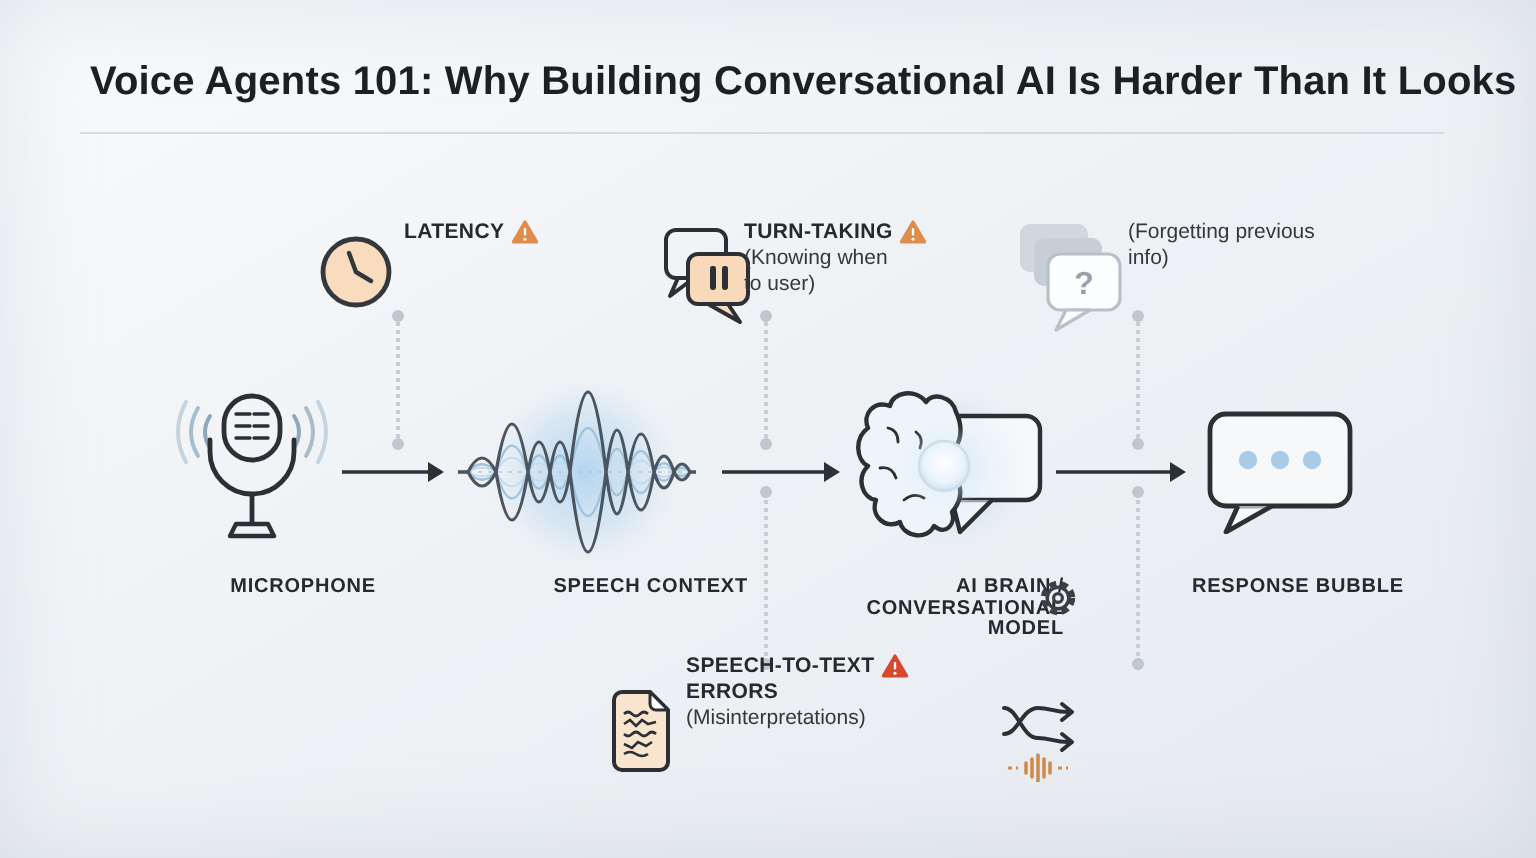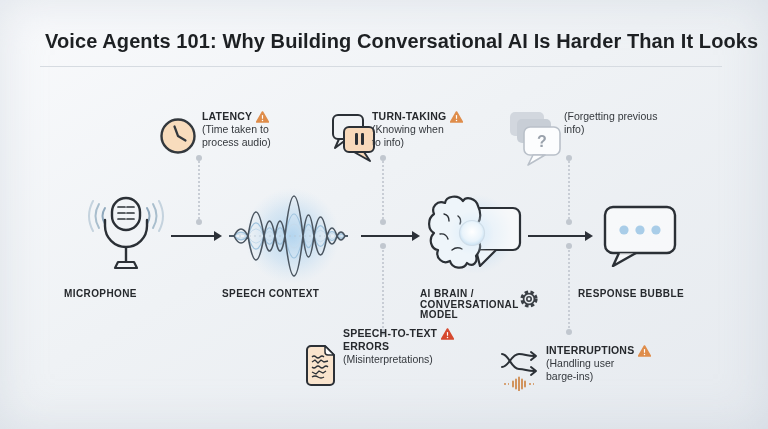--- a/index.html
+++ b/index.html
@@ -6,27 +6,27 @@
   .canvas{
     position:relative;width:768px;height:429px;overflow:hidden;
     font-family:"Liberation Sans",sans-serif;
     background:linear-gradient(150deg,#f9fafc 0%,#eff2f5 45%,#e6eaef 100%);
     box-shadow:inset 0 0 46px rgba(185,195,208,.38);
   }
   .title{position:absolute;left:45px;top:30px;font-size:20px;font-weight:700;color:#1d2023;letter-spacing:.1px;white-space:nowrap;}
   .divider{position:absolute;left:40px;top:66px;width:682px;height:1px;background:#d6dbe1;}
 
   .annot-text{position:absolute;width:128px;}
-  .annot-label{font-size:10.5px;font-weight:700;color:#26292d;letter-spacing:.2px;display:flex;align-items:center;gap:4px;line-height:13px;}
+  .annot-label{font-size:10.5px;font-weight:700;color:#26292d;letter-spacing:.2px;display:flex;align-items:flex-start;gap:4px;line-height:13px;}
   .annot-desc{font-size:10.5px;color:#34383d;line-height:12.5px;}
   .warn{width:13px;height:12px;flex:0 0 auto;}
 
   .icon-abs{position:absolute;}
 
-  .node-label{position:absolute;font-size:10px;font-weight:700;color:#26292d;text-align:left;letter-spacing:.4px;line-height:10.5px;}
+  .node-label{position:absolute;font-size:10px;font-weight:700;color:#26292d;text-align:right;letter-spacing:.4px;line-height:10.5px;}
 
   .connector{position:absolute;width:0;border-left:2px dotted #c8cdd5;}
   .cdot{position:absolute;left:-4px;width:6px;height:6px;border-radius:50%;background:#c1c7cf;}
   .cdot.top{top:-3px;} .cdot.bot{bottom:-3px;}
 
   .flow-arrow{position:absolute;height:14px;}
   svg{display:block;}
 </style>
 </head>
 <body>
@@ -42,24 +42,20 @@
   </svg>
   <div class="annot-text" style="left:202px;top:110px">
     <div class="annot-label">
       <span>LATENCY</span>
       <svg class="warn" viewBox="0 0 24 22">
         <path d="M12 1.8 L22.8 20.2 H1.2 Z" stroke-linejoin="round" stroke-width="3" fill="#df8d4b" stroke="#df8d4b"></path>
         <rect x="10.9" y="7.2" width="2.2" height="7" rx="1" fill="#fff"></rect>
           <circle cx="12" cy="17.6" r="1.4" fill="#fff"></circle>
       </svg>
     </div>
-    <div class="annot-desc">
-      <div>(Time taken to</div>
-      <div>process audio)</div>
-    </div>
   </div>
 
   <svg class="icon-abs" style="left:330px;top:112px" width="52" height="52" viewBox="0 0 52 52">
     <rect x="3" y="3" width="30" height="24" rx="5" fill="none" stroke="#2b3036" stroke-width="2"></rect>
     <path d="M9 27 L5 36 L17 27" fill="none" stroke="#2b3036" stroke-width="2" stroke-linejoin="round"></path>
     <rect x="14" y="15" width="30" height="25" rx="5" fill="#f8d9ba" stroke="#2b3036" stroke-width="2"></rect>
     <path d="M34 40 L40 49 L24 40 Z" fill="#f8d9ba" stroke="#2b3036" stroke-width="2" stroke-linejoin="round"></path>
     <rect x="25" y="21" width="3" height="12" rx="1.2" fill="#2b3036"></rect>
     <rect x="31" y="21" width="3" height="12" rx="1.2" fill="#2b3036"></rect>
   </svg>
@@ -67,21 +63,21 @@
     <div class="annot-label">
       <span>TURN-TAKING</span>
       <svg class="warn" viewBox="0 0 24 22">
         <path d="M12 1.8 L22.8 20.2 H1.2 Z" stroke-linejoin="round" stroke-width="3" fill="#df8d4b" stroke="#df8d4b"></path>
         <rect x="10.9" y="7.2" width="2.2" height="7" rx="1" fill="#fff"></rect>
           <circle cx="12" cy="17.6" r="1.4" fill="#fff"></circle>
       </svg>
     </div>
     <div class="annot-desc">
       <div>(Knowing when</div>
-      <div>to info)</div>
+      <div>to user)</div>
     </div>
   </div>
 
   <svg class="icon-abs" style="left:506px;top:110px" width="58" height="58" viewBox="0 0 58 58">
     <rect x="4" y="2" width="34" height="24" rx="5" fill="#d2d7de"></rect>
     <rect x="11" y="9" width="34" height="24" rx="5" fill="#c8ced6"></rect>
     <rect x="18" y="17" width="36" height="28" rx="6" fill="#fcfdfe" stroke="#b9c0c9" stroke-width="1.6"></rect>
     <path d="M27 45 L22 55 L39 45 Z" fill="#fcfdfe" stroke="#b9c0c9" stroke-width="1.6" stroke-linejoin="round"></path>
     <text x="36" y="37" text-anchor="middle" font-size="16" font-weight="bold" fill="#99a1ab" font-family="Liberation Sans, sans-serif">?</text>
   </svg>
@@ -230,28 +226,14 @@
   </div>
 
   <svg class="icon-abs" style="left:501px;top:345px" width="44" height="46" viewBox="0 0 44 46">
     <path d="M1 22 C8 22 10 9 18 9 C24 9 26 11 33 11" fill="none" stroke="#2b3036" stroke-width="2" stroke-linecap="round"></path>
     <path d="M30 7 L35 11 L30 15" fill="none" stroke="#2b3036" stroke-width="2" stroke-linecap="round" stroke-linejoin="round"></path>
     <path d="M1 9 C8 9 10 24 18 24 C24 24 26 26 33 26" fill="none" stroke="#2b3036" stroke-width="2" stroke-linecap="round"></path>
     <path d="M30 22 L35 26 L30 30" fill="none" stroke="#2b3036" stroke-width="2" stroke-linecap="round" stroke-linejoin="round"></path>
     <path d="M3 39 h5 M28 39 h5" stroke="#cf8a4e" stroke-width="1.6" stroke-dasharray="2 2"></path>
     <path d="M12 36.5 v5 M15 34.5 v9 M18 32.5 v13 M21 34.5 v9 M24 36.5 v5" stroke="#cf8a4e" stroke-width="1.8" stroke-linecap="round"></path>
   </svg>
-  <div class="annot-text" style="left:546px;top:344px">
-    <div class="annot-label">
-      <span>INTERRUPTIONS</span>
-      <svg class="warn" viewBox="0 0 24 22">
-        <path d="M12 1.8 L22.8 20.2 H1.2 Z" stroke-linejoin="round" stroke-width="3" fill="#df8d4b" stroke="#df8d4b"></path>
-        <rect x="10.9" y="7.2" width="2.2" height="7" rx="1" fill="#fff"></rect>
-          <circle cx="12" cy="17.6" r="1.4" fill="#fff"></circle>
-      </svg>
-    </div>
-    <div class="annot-desc">
-      <div>(Handling user</div>
-      <div>barge-ins)</div>
-    </div>
-  </div>
 
 </div>
 
 </body></html>

